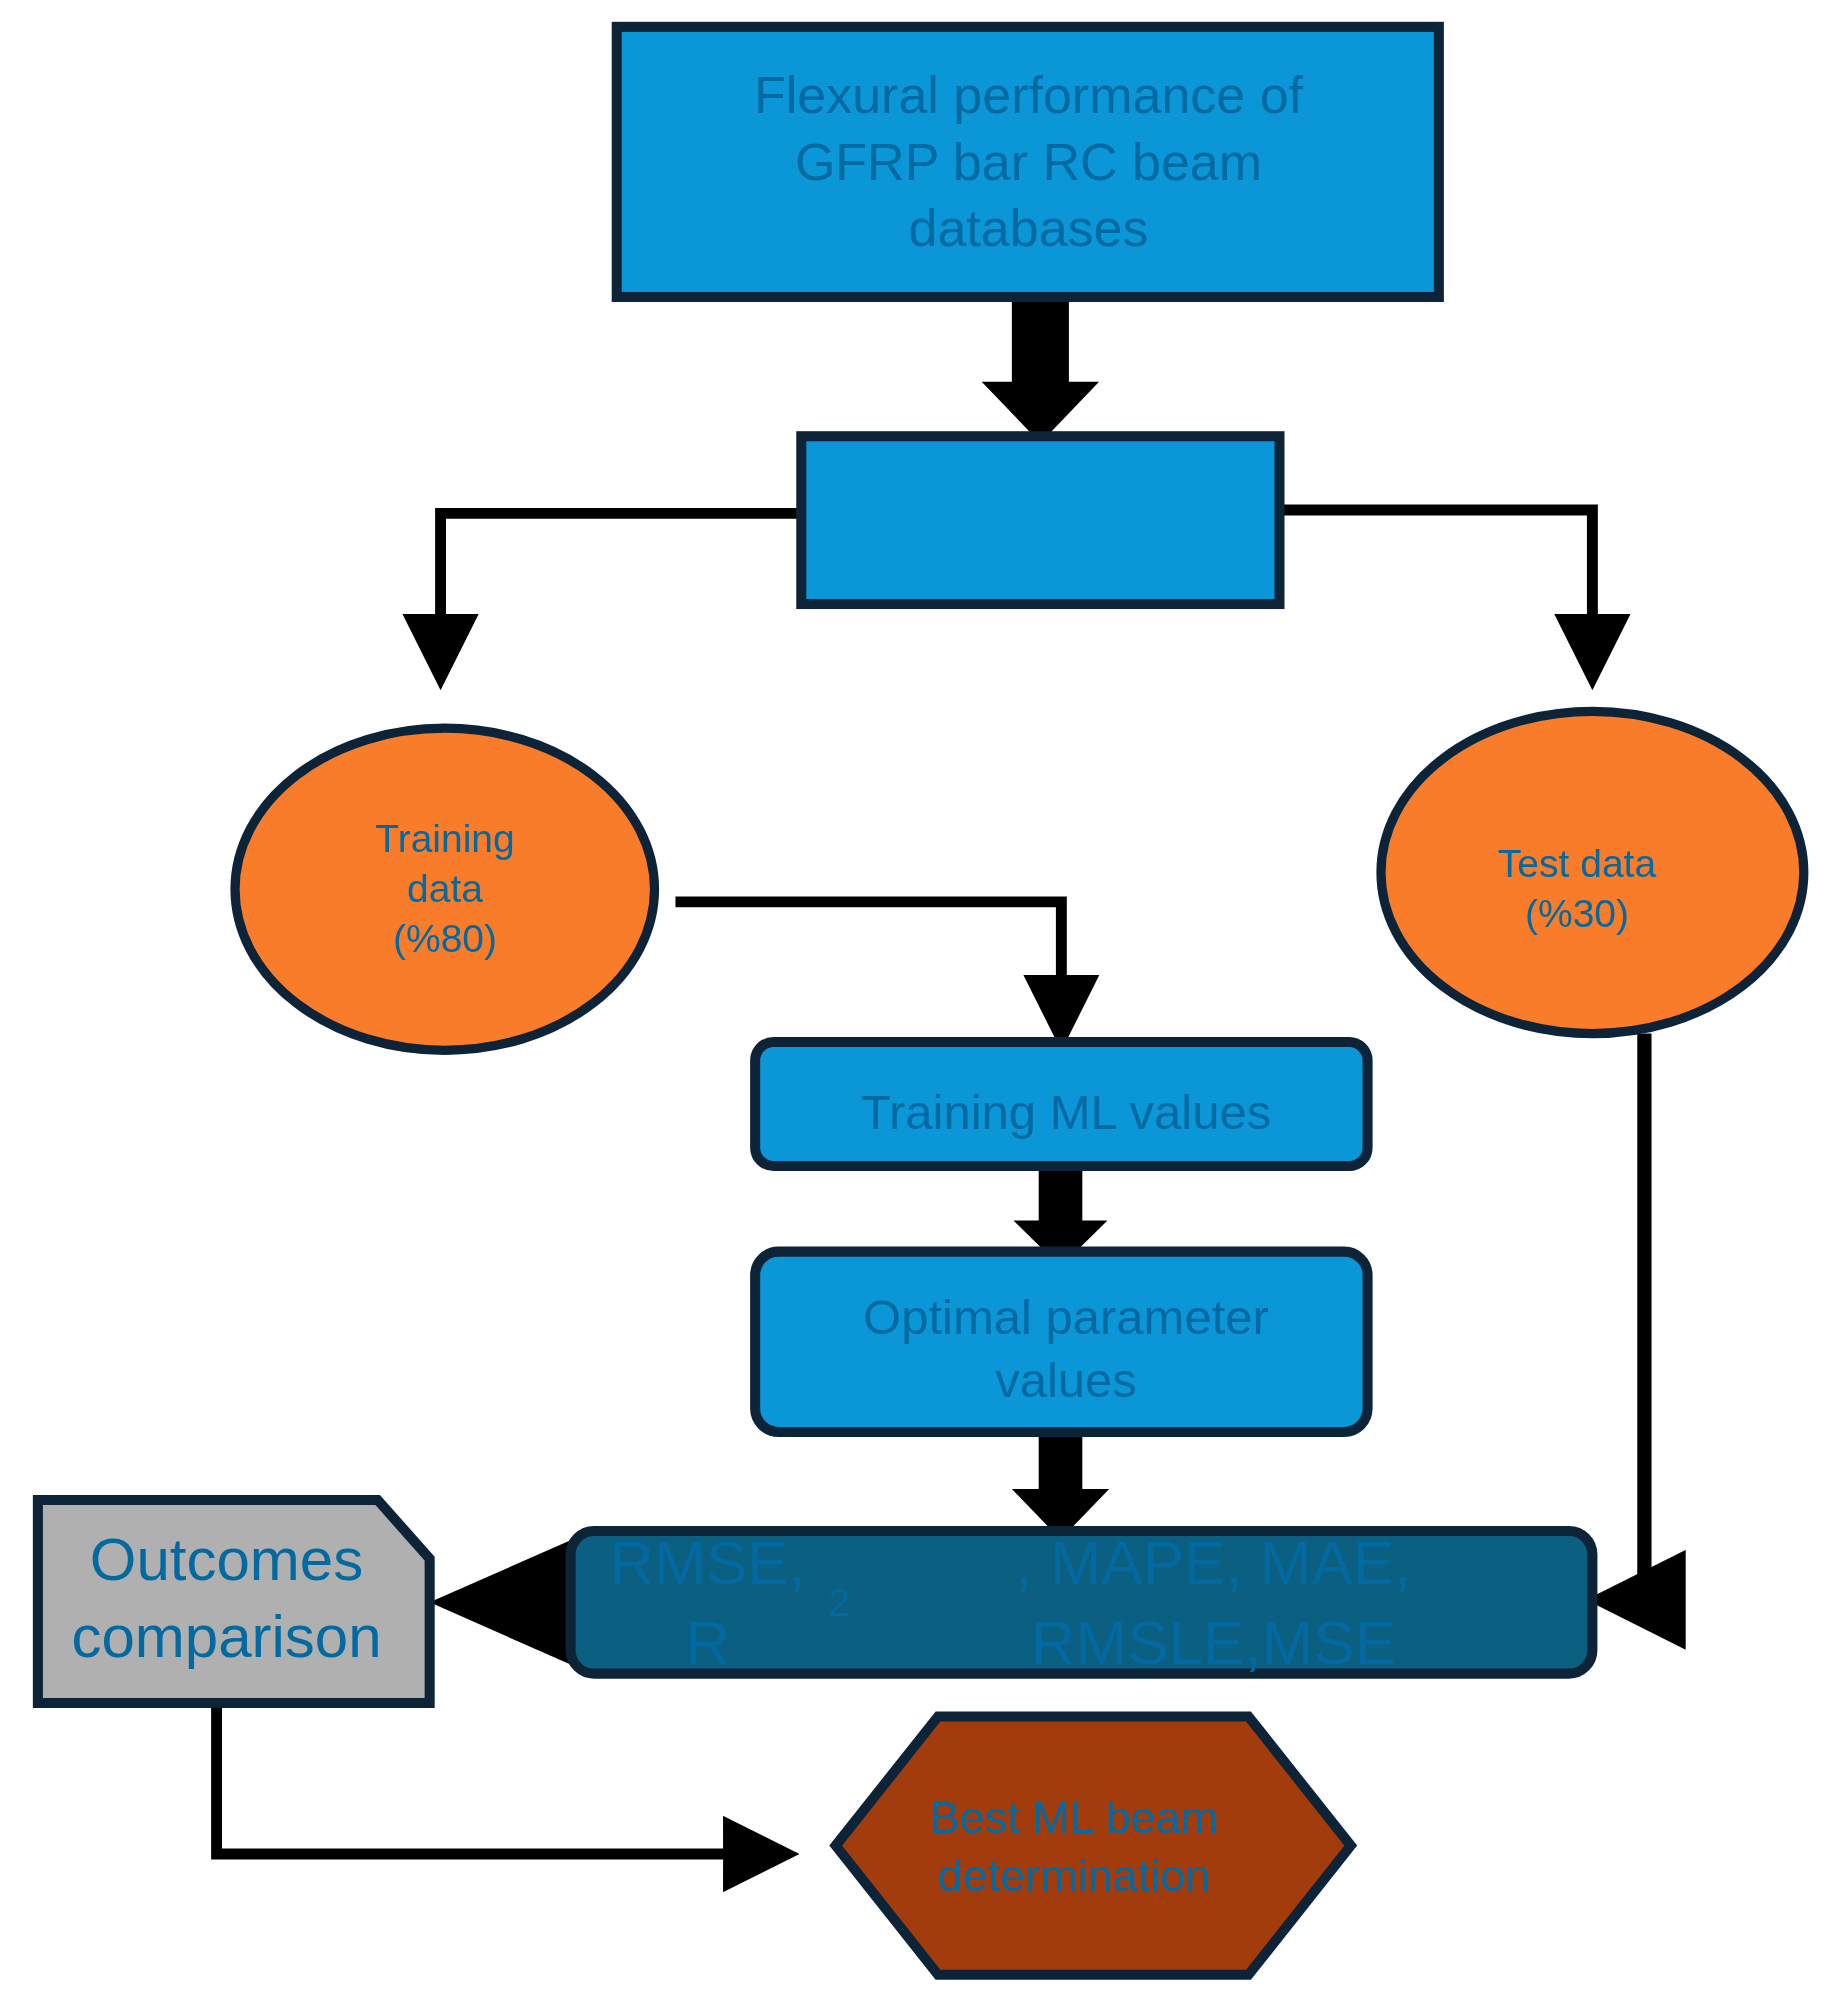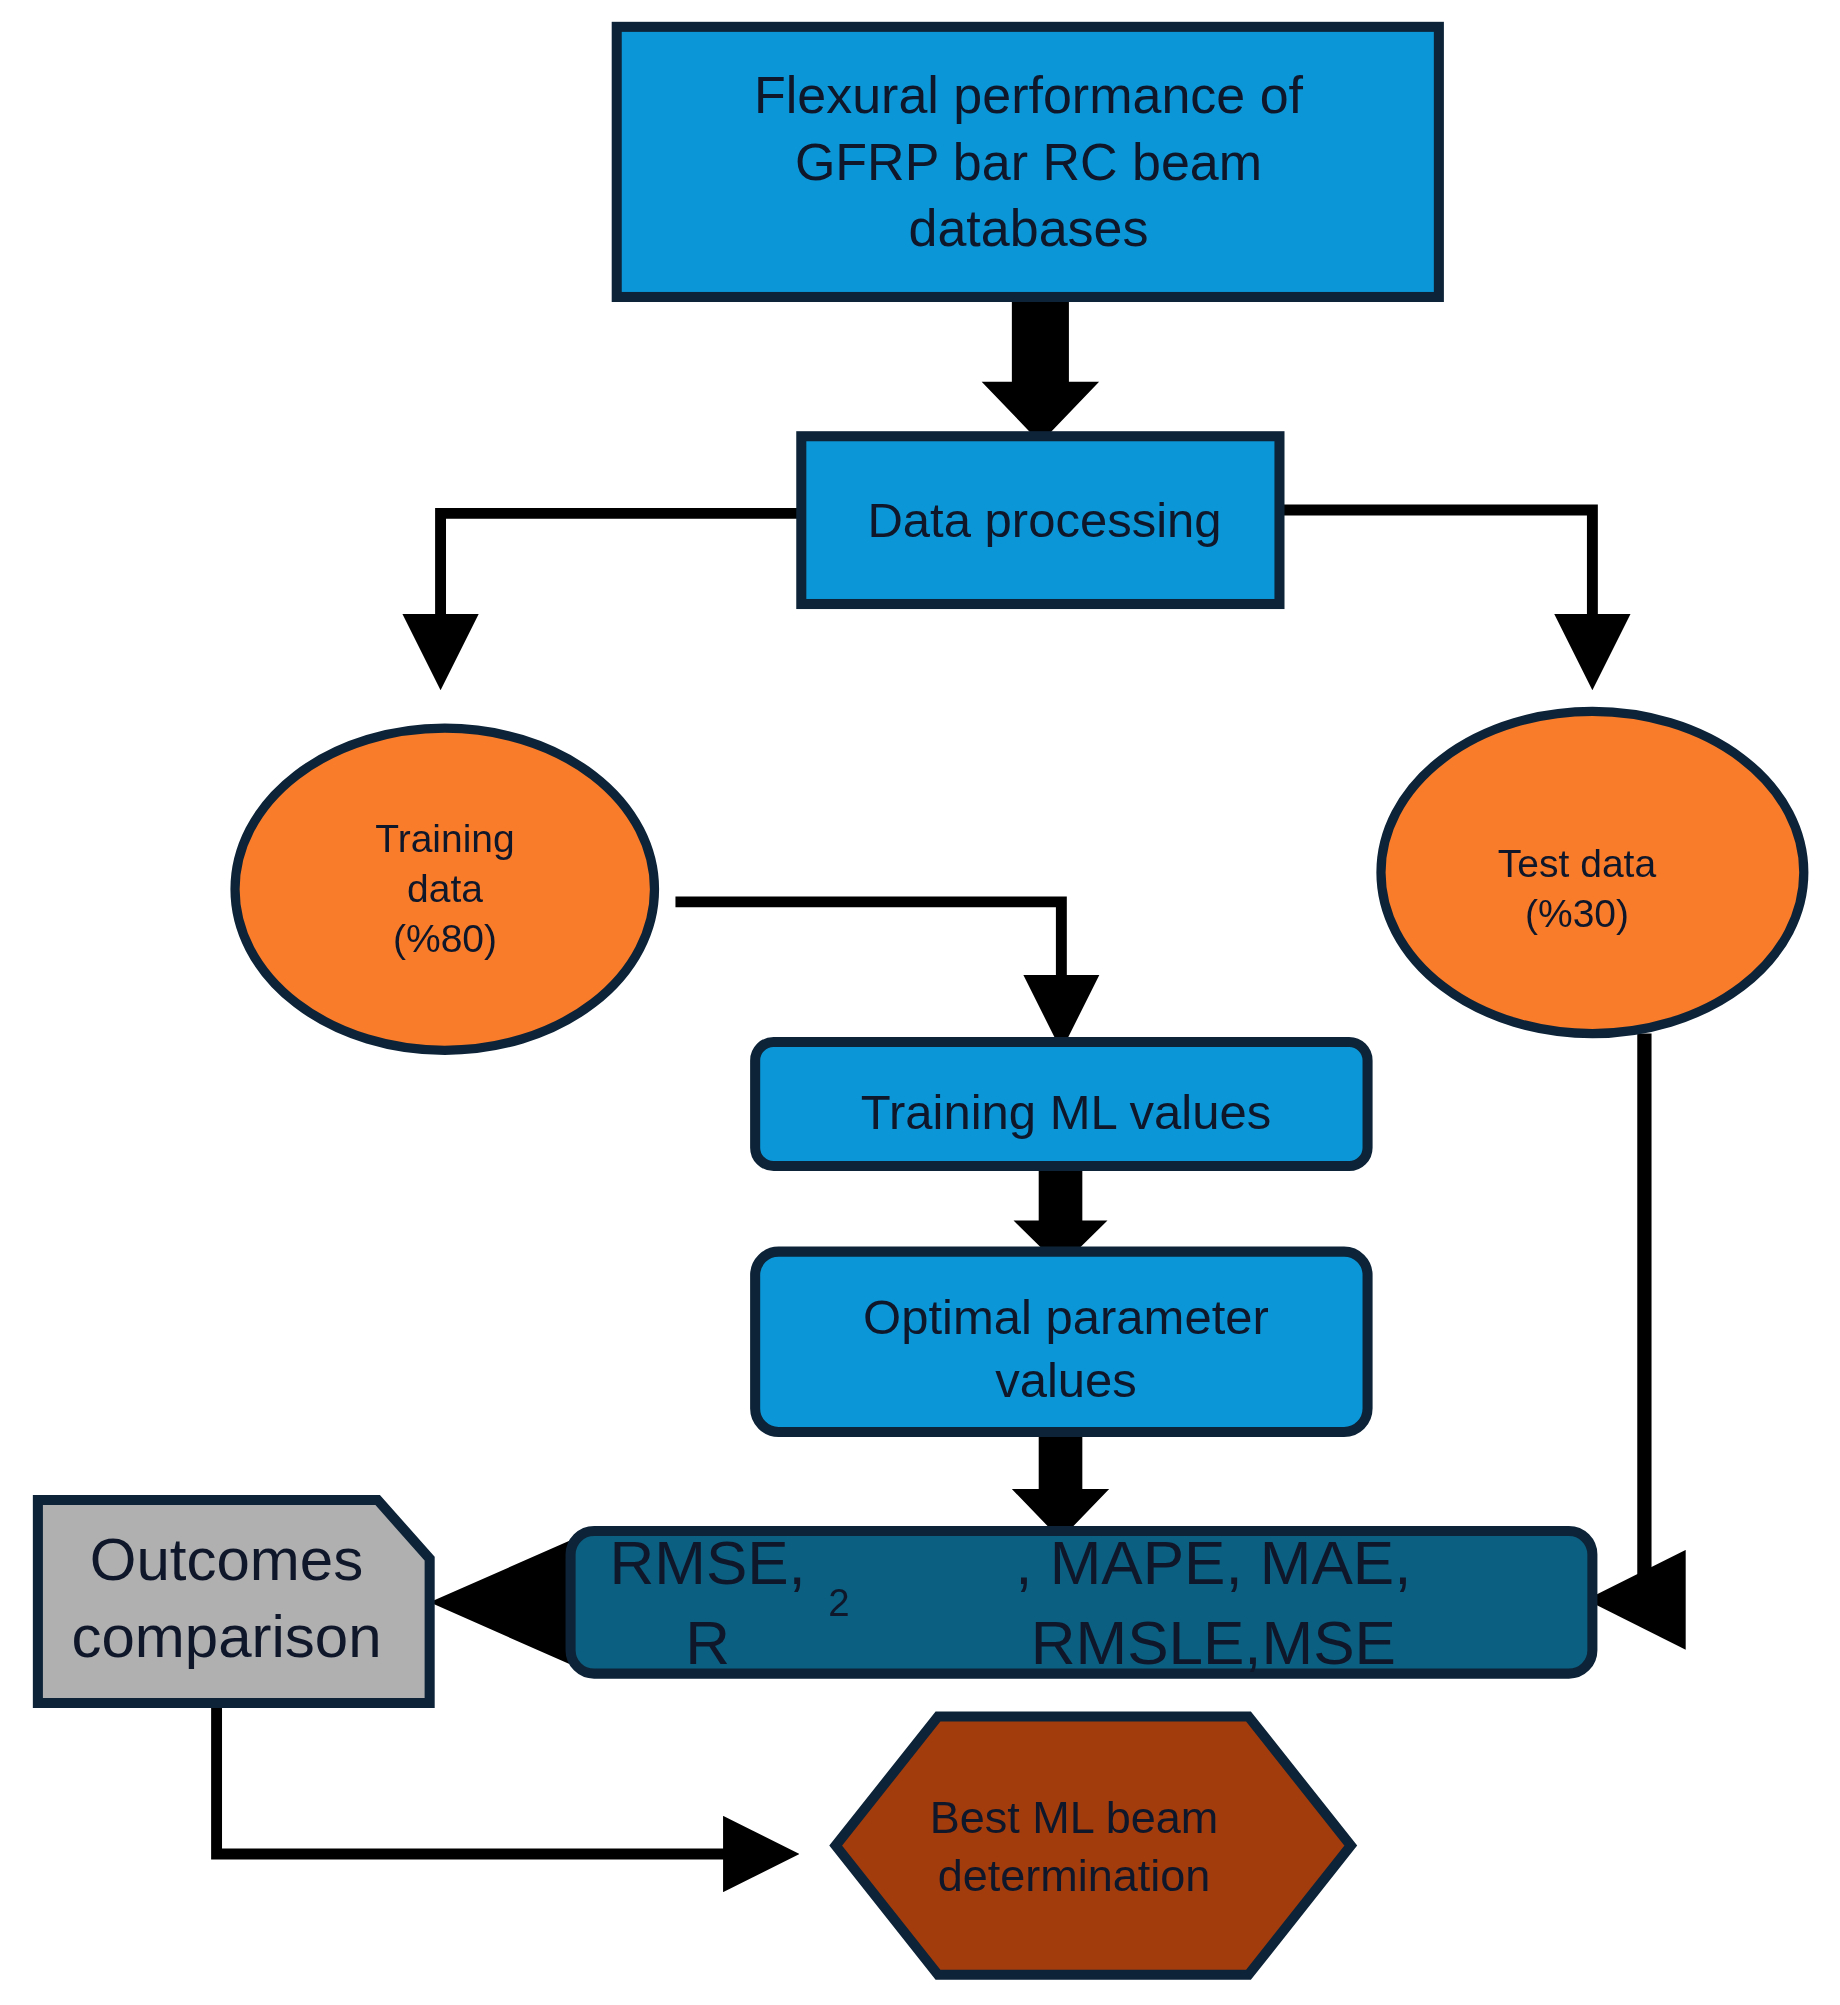--- a/index.html
+++ b/index.html
@@ -21,21 +21,21 @@
     top: 0;
     width: 1840px;
     height: 2005px;
   }
   .node-label {
     position: absolute;
     display: flex;
     align-items: center;
     justify-content: center;
     text-align: center;
-    color: #0f172a;
+    color: #0369a1;
     line-height: 1.28;
     pointer-events: none;
     white-space: pre-line;
   }
   
   #lbl-source        { left: 634px;  top: 34px;   width: 789px;  height: 256px; font-size: 52px; }
   #lbl-processing    { left: 818px;  top: 441px;  width: 453px;  height: 159px; font-size: 49px; }
   #lbl-training-data { left: 252px;  top: 738px;  width: 386px;  height: 302px; font-size: 39px; }
   #lbl-test-data     { left: 1384px; top: 738px;  width: 386px;  height: 302px; font-size: 39px; }
   #lbl-train-ml      { left: 764px;  top: 1049px; width: 604px;  height: 126px; font-size: 49px; }
@@ -110,21 +110,20 @@
 
     <path d="M 45 1788 L 450 1788 L 512 1858 L 512 2030 L 45 2030 Z" fill="#b0b0b0" stroke="#0d2438" stroke-width="12"></path>
 
     <path d="M 1118 2046 L 1488 2046 L 1610 2200 L 1488 2354 L 1118 2354 L 996 2200 Z" fill="#a33c0d" stroke="#0d2438" stroke-width="12"></path>
   </svg>
 
   <div class="node-label" id="lbl-source">Flexural performance of
 GFRP bar RC beam
 databases</div>
 
-  <div class="node-label" id="lbl-processing">Data processing</div>
 
   <div class="node-label" id="lbl-training-data">Training
 data
 (%80)</div>
 
   <div class="node-label" id="lbl-test-data">Test data
 (%30)</div>
 
   <div class="node-label" id="lbl-train-ml">Training ML values</div>
 

